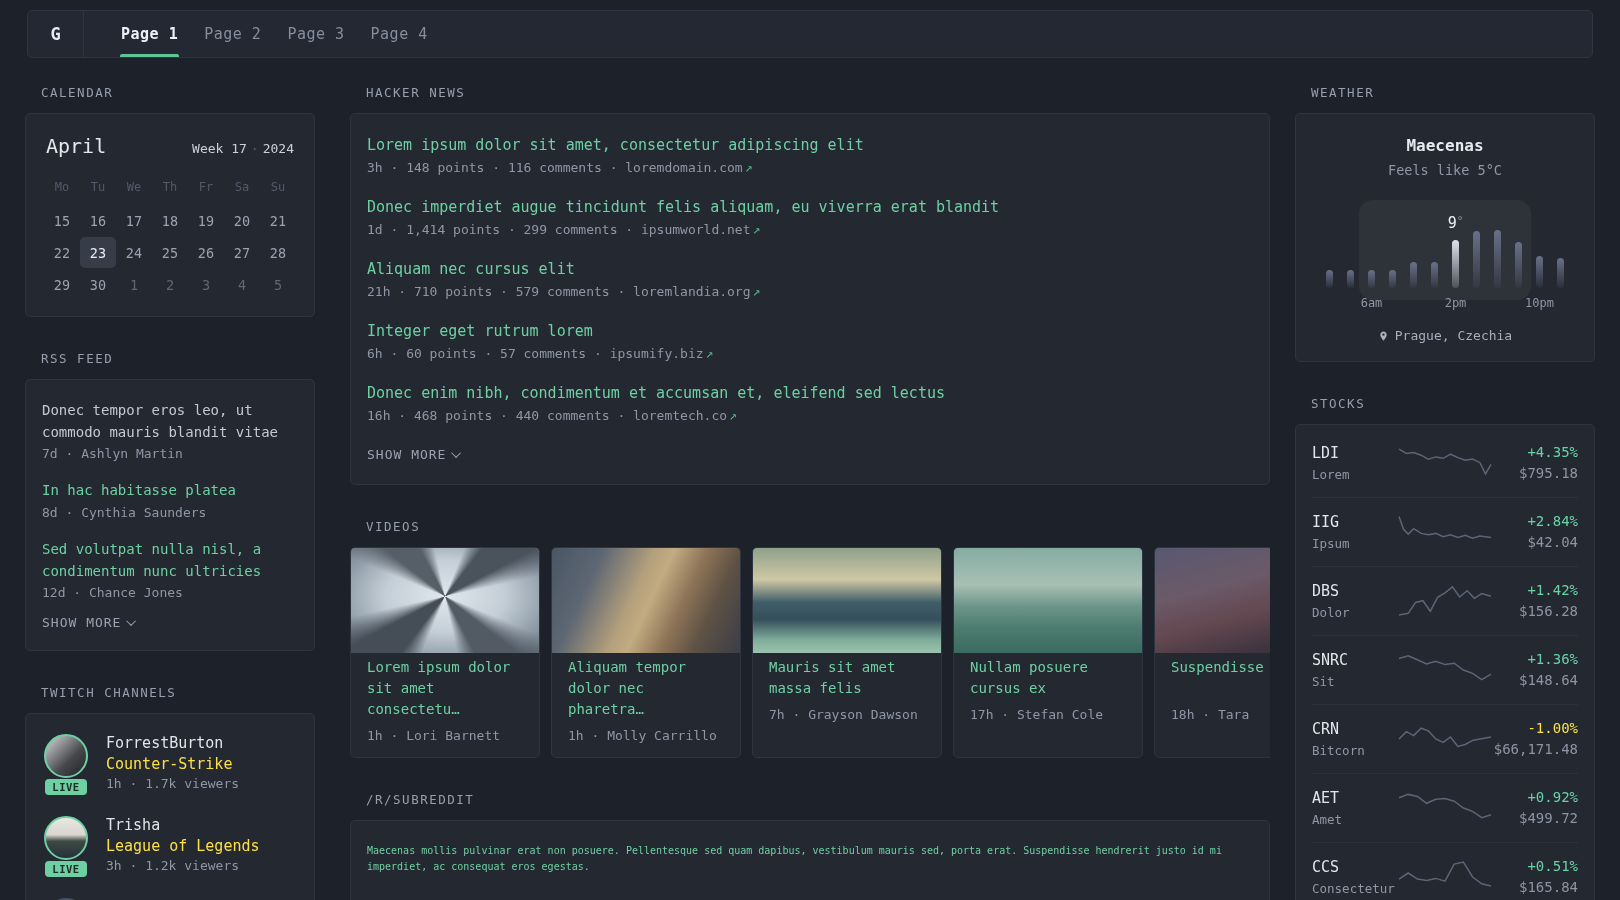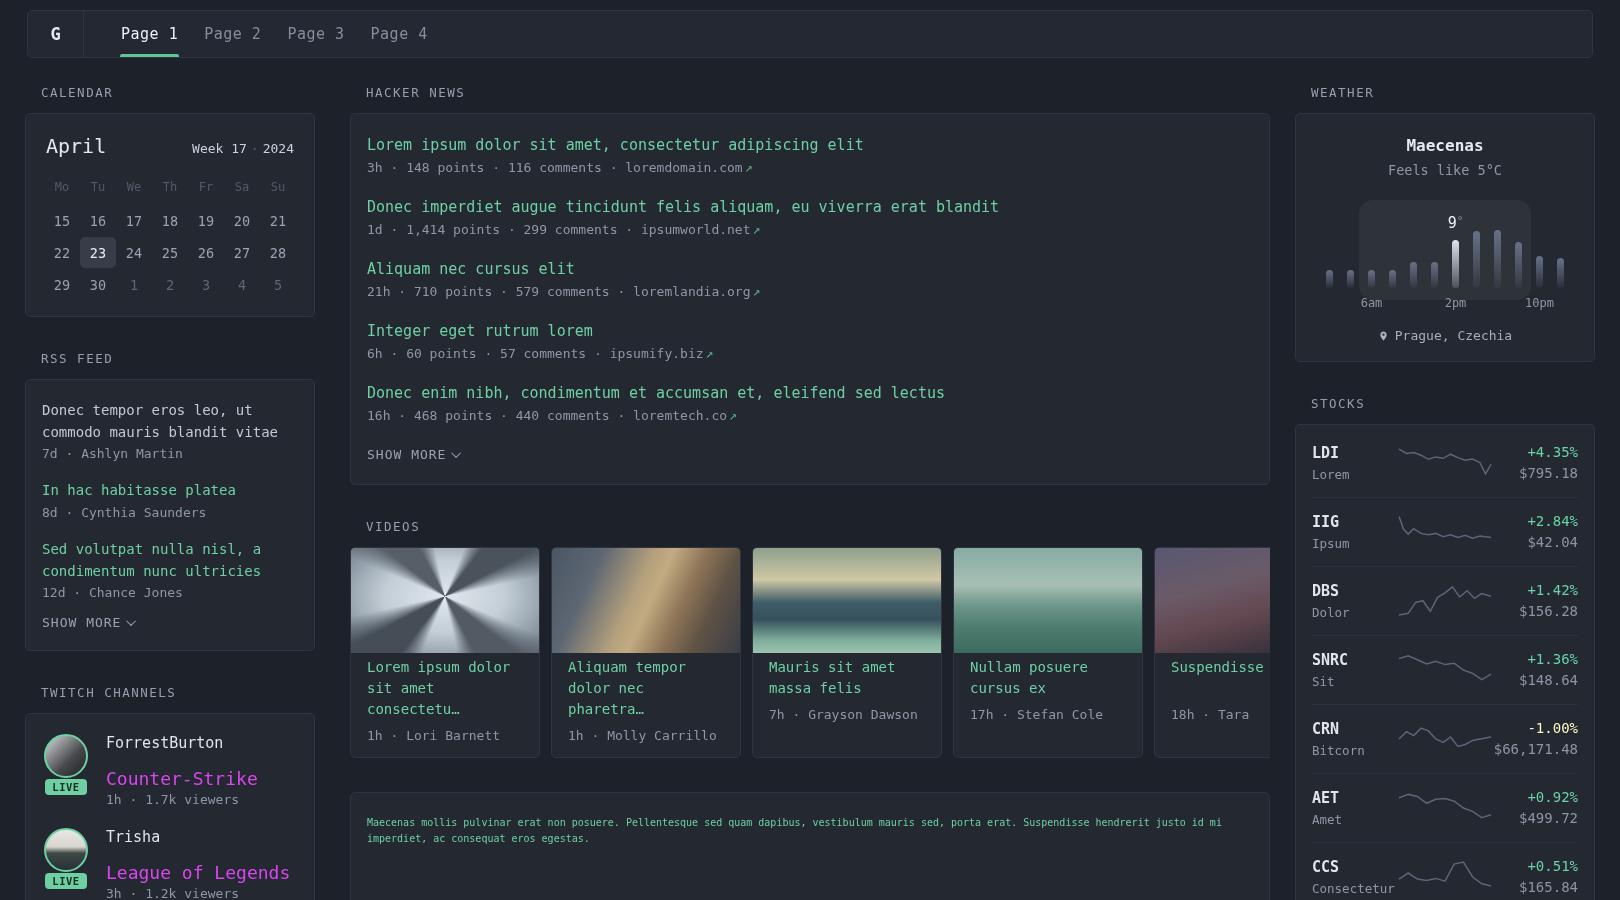--- a/index.html
+++ b/index.html
@@ -18,21 +18,21 @@
   }
   .logo-box {
     width:56px; display:flex; align-items:center; justify-content:center;
     border-right:1px solid #2e3440; font-size:17px; font-weight:bold; color:#e7ebf1;
   }
   .tabs { display:flex; align-items:stretch; padding-left:36px; gap:24px; }
   .tab {
     position:relative; display:flex; align-items:center; padding:0 1px;
     color:#858e9d; font-size:15px; cursor:pointer; letter-spacing:.5px;
   }
-  .tab.active { color:#eef1f5; font-weight:normal;text-align:right; }
+  .tab.active { color:#eef1f5; font-weight:bold;text-align:right; }
   .tab.active .underline {
     position:absolute; left:0; right:0; bottom:0; height:3px;
     background:#5dc596; border-radius:2px 2px 0 0;
   }
   
   .main { display:flex; padding:27px 25px 0 25px; align-items:flex-start; }
   .col-left  { width:290px; margin-right:35px; flex:none; }
   .col-mid   { width:920px; margin-right:25px; flex:none; }
   .col-right { width:300px; flex:none; }
   .widget { margin-bottom:34px; }
@@ -76,21 +76,21 @@
   .av-forrest { background:linear-gradient(135deg,#d8d8d8 0%,#8f9093 30%,#46484c 60%,#1f2124 100%); }
   .av-trisha  { background:linear-gradient(180deg,#e9e7e3 0%,#d9d5cf 42%,#3e4a44 58%,#273039 100%); }
   .av-kendall { background:linear-gradient(135deg,#ecc9a0 0%,#c79a6e 45%,#8a5f44 80%,#5c4232 100%); }
   .tw-live {
     display:inline-block; margin-top:-11px; position:relative;
     background:#6ed0a2; color:#1c2b23; font-size:10.5px; font-weight:bold;
     border-radius:4px; padding:2px 7px; letter-spacing:.5px;
   }
   .tw-name { font-size:15px; color:#e0e4eb; }
   .tw-name.off { color:#99a1b0; }
-  .tw-cat { font-size:18px; color:#d946ef; margin-top:16px; }
+  .tw-cat { font-size:15px; color:#fde047; margin-top:3px; }
   .tw-meta { font-size:13px; color:#8f97a6; margin-top:3px; }
   
   .hn-card { padding:22px 16px; }
   .hn-item { margin-bottom:23px; }
   .hn-title { color:#6ed0a2; font-size:15px; cursor:pointer; }
   .hn-meta { color:#8f97a6; font-size:13px; margin-top:6px; }
   .hn-domain { cursor:pointer; }
   .link-arrow { color:#58b389; margin-left:2px; }
   
   .vid-row { display:flex; gap:11px; overflow:hidden; }
@@ -127,26 +127,26 @@
   .wx-time { position:absolute; transform:translateX(-50%); font-size:12px; color:#8f97a6; }
   .wx-loc { margin-top:16px; font-size:13px; color:#a7aebc; display:flex; align-items:center; justify-content:center; gap:6px; }
   .pin { width:11px; height:14px; }
   
   .stocks-card { padding:4px 16px; }
   .stock-row {
     display:grid; grid-template-columns:1fr 96px 1fr; align-items:center;
     padding:12px 0 13px 0; border-top:1px solid #2c323d; cursor:pointer;
   }
   .stock-row:first-child { border-top:none; }
-  .stock-ticker { font-size:15px; font-weight:bold; color:#e2e6ec; }
+  .stock-ticker { font-size:15px; font-weight:normal; color:#e2e6ec; }
   .stock-name { font-size:12.5px; color:#8f97a6; margin-top:5px; }
   .stock-spark { justify-self:center; }
   .stock-right { text-align:right; }
   .stock-change { font-size:14px; color:#68d3a5; }
-  .stock-change.neg { color:#fef9c3; }
+  .stock-change.neg { color:#fde047; }
   .stock-price { font-size:14px; color:#8d95a4; margin-top:5px; }
 </style>
 </head>
 <body>
 
 <div class="topbar">
   <div class="logo-box">G</div>
   <div class="tabs" id="tabs-host">
       <div class="tab active">
         <span>Page 1</span>
@@ -332,20 +332,21 @@
             <div class="vid-thumb thumb-5"></div>
             <div class="vid-body">
               <div class="vid-title">Suspendisse diam</div>
               <div class="vid-meta">18h · Tara</div>
             </div>
           </div>
         </div>
     </div>
 
     <div class="widget">
+      <div class="w-label">/R/SUBREDDIT</div>
       <div class="card sub-card">
         <div class="sub-title">Maecenas mollis pulvinar erat non posuere. Pellentesque sed quam dapibus, vestibulum mauris sed, porta erat. Suspendisse hendrerit justo id mi imperdiet, ac consequat eros egestas.</div>
 
       </div>
     </div>
   </div>
 
   <div class="col-right">
 
     <div class="widget">

